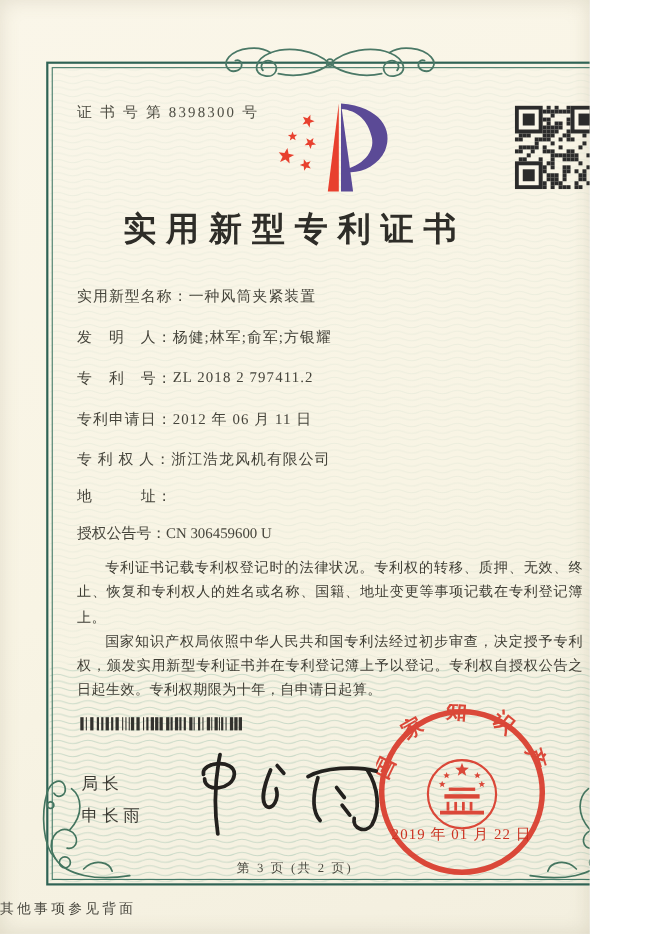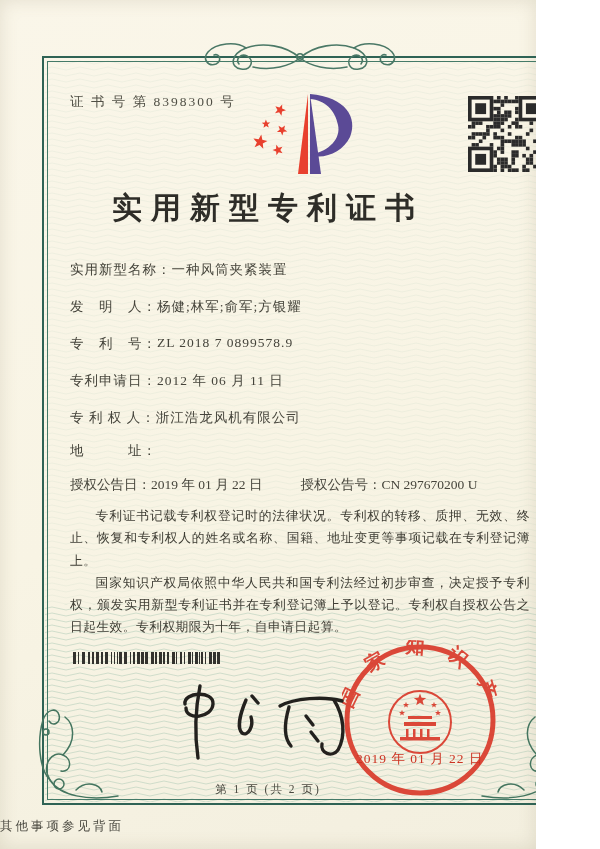--- a/index.html
+++ b/index.html
@@ -271,37 +271,36 @@
   <div class="field-row" style="top:298px">
     <span class="field-label">发　明　人：</span>
     <span class="field-value">杨健;林军;俞军;方银耀</span>
   </div>
   <div class="field-row" style="top:261px">
     <span class="field-label">实用新型名称：</span>
     <span class="field-value">一种风筒夹紧装置</span>
   </div>
   <div class="field-row" style="top:335px">
     <span class="field-label">专　利　号：</span>
-    <span class="field-value">ZL 2018 7 0899578.9</span>
+    <span class="field-value">ZL 2018 2 797411.2</span>
   </div>
   <div class="field-row" style="top:372px">
     <span class="field-label">专利申请日：</span>
     <span class="field-value">2012 年 06 月 11 日</span>
   </div>
   <div class="field-row" style="top:409px">
     <span class="field-label">专 利 权 人：</span>
     <span class="field-value">浙江浩龙风机有限公司</span>
   </div>
   <div class="field-row" style="top:442px">
     <span class="field-label">地　　　址：</span>
   </div>
 
   <div class="grant-row">
-    <span><span>授权公告日：</span><span>2019 年 01 月 22 日</span></span>
-    <span><span>授权公告号：</span><span>CN 297670200 U</span></span>
+    <span><span>授权公告号：</span><span>CN 306459600 U</span></span>
   </div>
 
   <div class="paragraphs">
     <p>专利证书记载专利权登记时的法律状况。专利权的转移、质押、无效、终止、恢复和专利权人的姓名或名称、国籍、地址变更等事项记载在专利登记簿上。</p>
     <p>国家知识产权局依照中华人民共和国专利法经过初步审查，决定授予专利权，颁发实用新型专利证书并在专利登记簿上予以登记。专利权自授权公告之日起生效。专利权期限为十年，自申请日起算。</p>
   </div>
 
   <div class="barcode" id="barcode">
       <span style="width:3px;background:#33322e"></span>
       <span style="width:2px;background:transparent"></span>
@@ -370,20 +369,24 @@
       <span style="width:1px;background:#33322e"></span>
       <span style="width:3px;background:transparent"></span>
       <span style="width:3px;background:#33322e"></span>
       <span style="width:1px;background:transparent"></span>
       <span style="width:3px;background:#33322e"></span>
       <span style="width:1px;background:transparent"></span>
       <span style="width:3px;background:#33322e"></span>
       <span style="width:3px;background:transparent"></span>
     </div>
 
+  <div class="issuer">
+    <div>局长</div>
+    <div>申长雨</div>
+  </div>
 
   <svg class="signature" width="200" height="95" viewBox="0 0 200 95">
     <g stroke="#23211e" fill="none" stroke-width="3.4" stroke-linecap="round" stroke-linejoin="round">
       <path d="M42 10 C38 30 36 55 40 82"></path>
       <path d="M27 28 C25 16 56 14 55 28 C54 42 28 45 28 32"></path>
       <path d="M88 24 C82 38 79 52 84 57 C90 61 96 50 93 41"></path>
       <path d="M94 20 l6 7"></path>
       <path d="M122 30 C136 22 166 20 184 25"></path>
       <path d="M131 31 C126 48 126 62 133 70"></path>
       <path d="M176 24 C186 40 188 60 180 74 C174 82 162 77 164 68"></path>
@@ -413,16 +416,16 @@
       <rect x="62" y="82" width="32" height="4" stroke="none"></rect>
       <rect x="64" y="89" width="2.5" height="8" stroke="none"></rect>
       <rect x="71" y="89" width="2.5" height="8" stroke="none"></rect>
       <rect x="78" y="89" width="2.5" height="8" stroke="none"></rect>
       <rect x="85" y="89" width="2.5" height="8" stroke="none"></rect>
       <rect x="58" y="97" width="40" height="3.5" stroke="none"></rect>
     </g>
   </svg>
   <div class="seal-date">2019 年 01 月 22 日</div>
 
-  <div class="footer-page">第 1 页 (共 2 页)</div>
+  <div class="footer-page">第 3 页 (共 2 页)</div>
   <div class="footer-note">其他事项参见背面</div>
 
 </div>
 
 </body></html>

